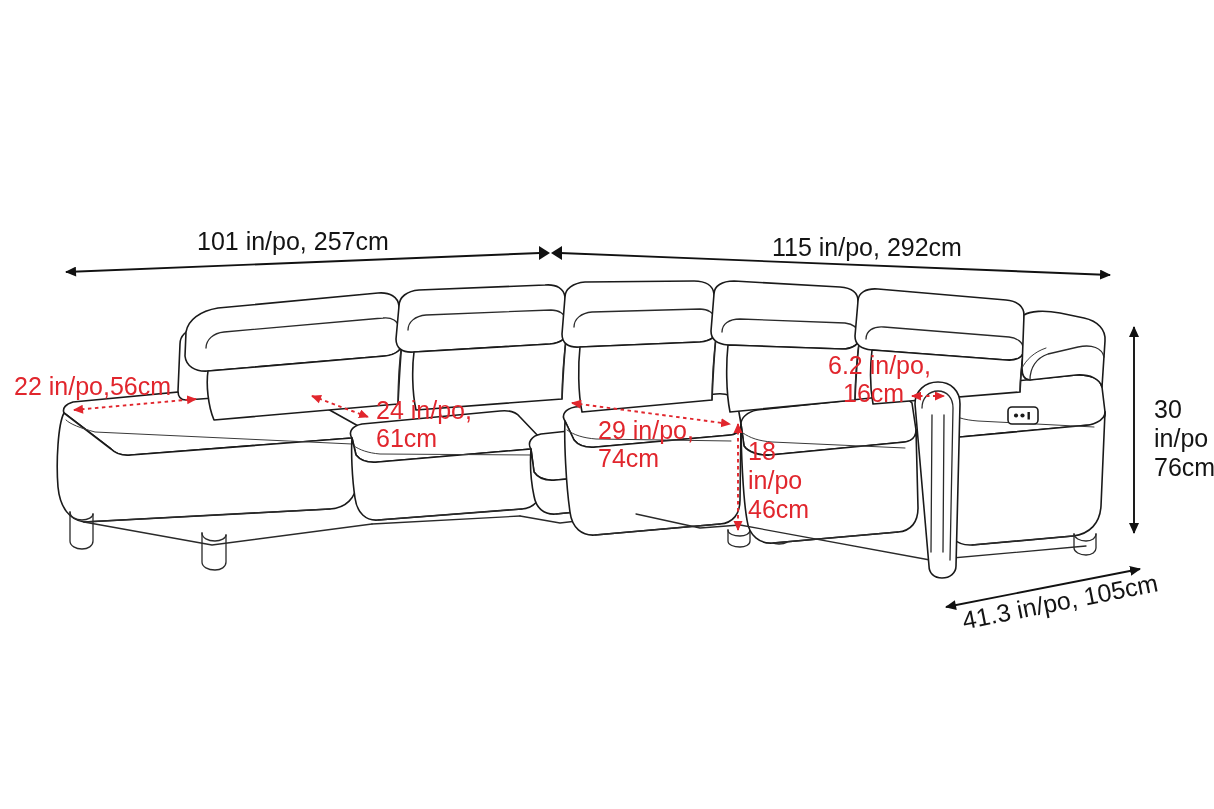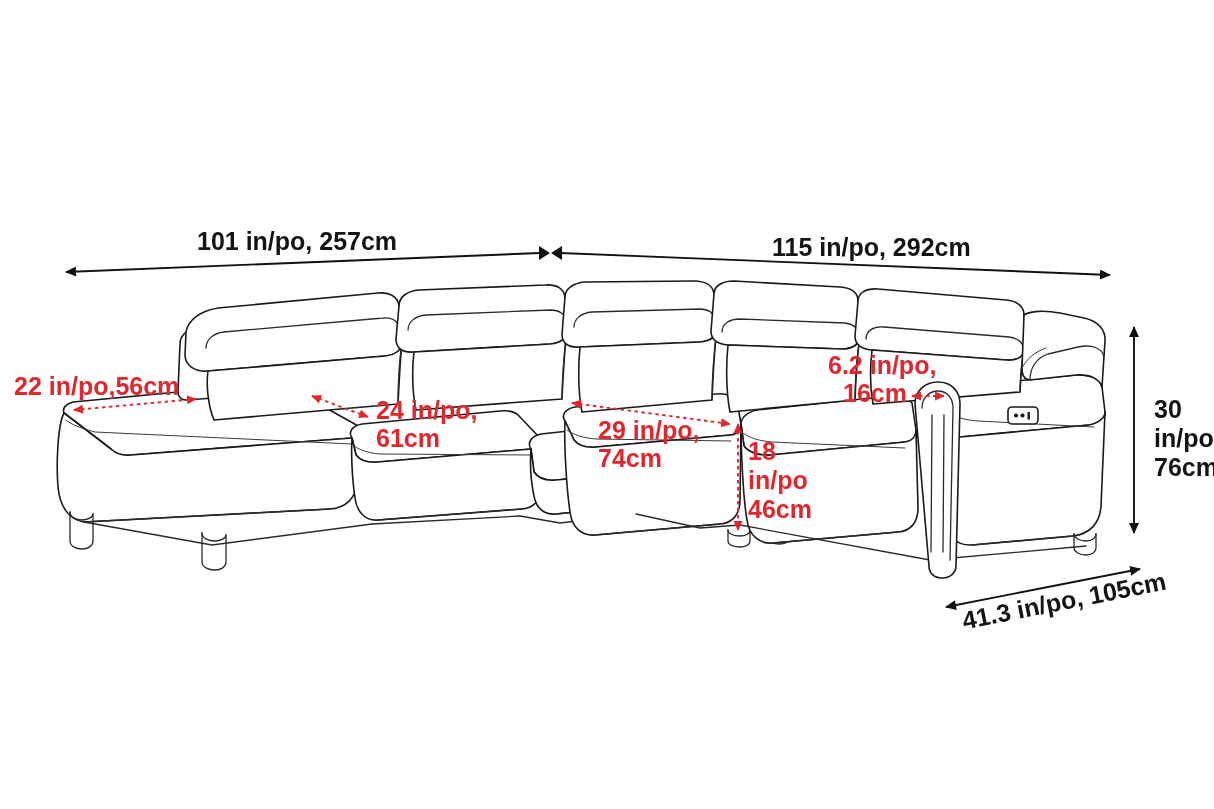--- a/index.html
+++ b/index.html
@@ -9,21 +9,20 @@
   }
   body {
     font-family: "Liberation Sans", sans-serif;
   }
   #diagram-root {
     position: relative;
     width: 1214px;
     height: 809px;
     background: #ffffff;
     overflow: hidden;
-    font-weight: bold;
   }
   svg#sofa-svg {
     position: absolute;
     top: 0;
     left: 0;
     width: 1214px;
     height: 809px;
   }
   .outline {
     fill: none;

